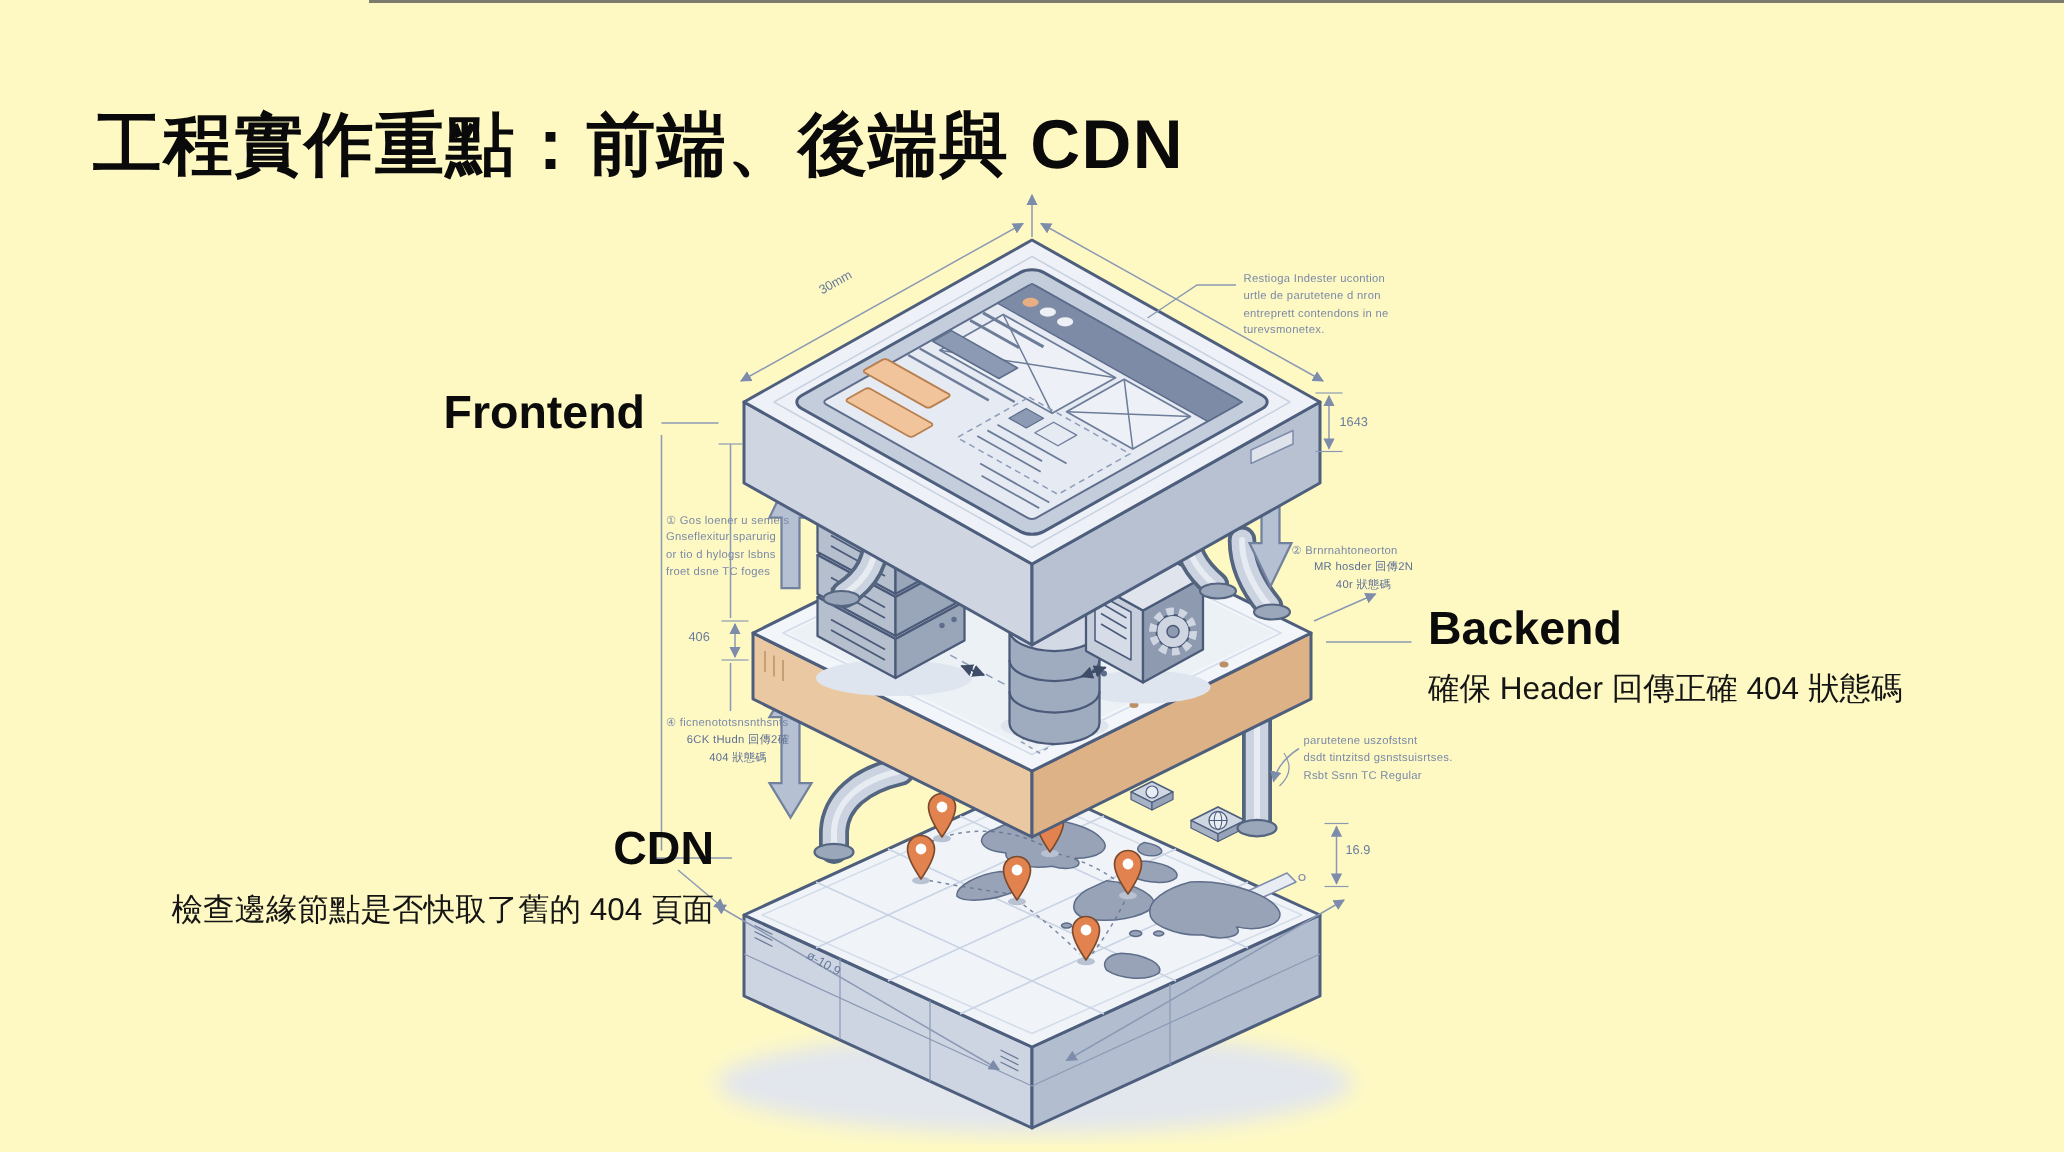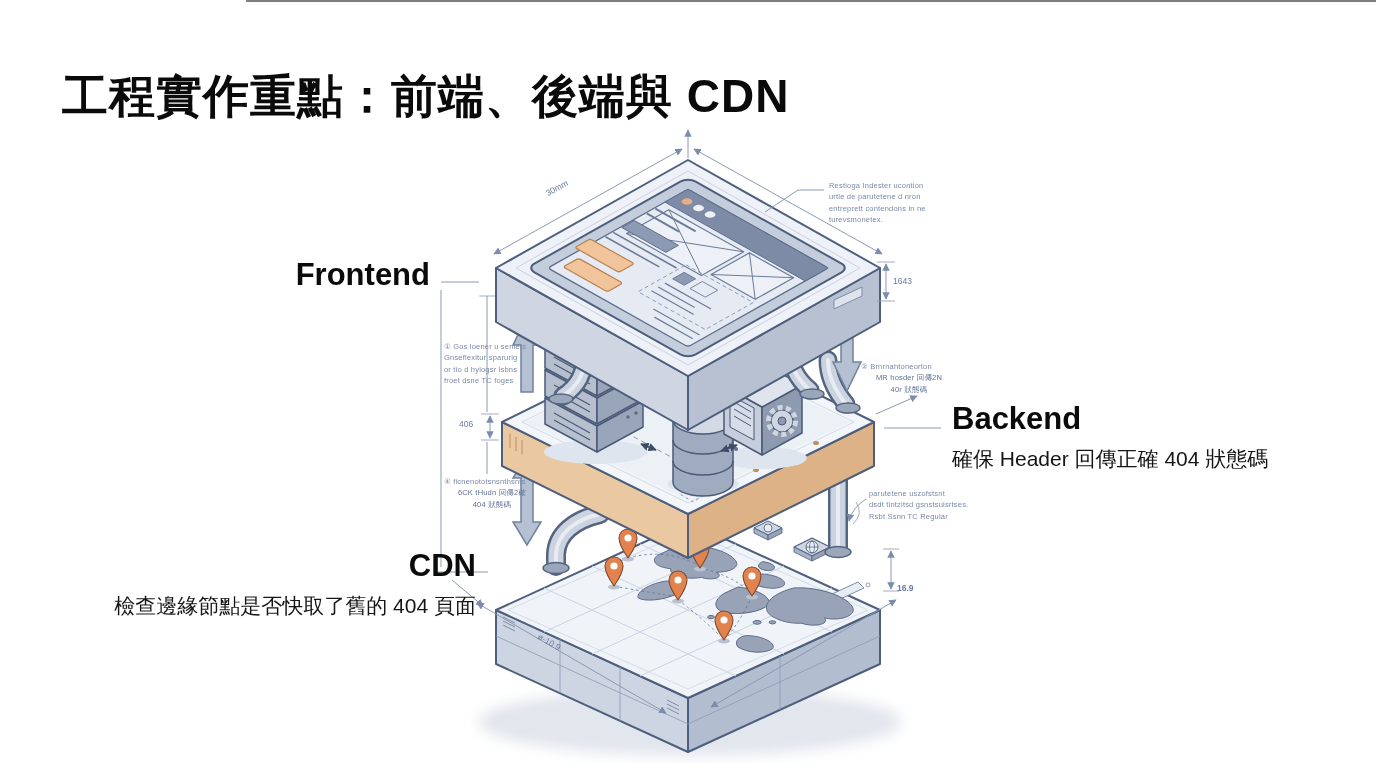--- a/index.html
+++ b/index.html
@@ -1,16 +1,16 @@
 <!DOCTYPE html>
 <html><head>
 <meta charset="utf-8">
 <style>
   html,body{margin:0;padding:0;background:#e9e9e9;}
-  .slide{position:relative;width:1376px;height:768px;background:#ffffff;overflow:hidden;
+  .slide{position:relative;width:1376px;height:768px;background:#fef9c3;overflow:hidden;
          font-family:"Liberation Sans",sans-serif;}
   .top-edge{position:absolute;left:246px;top:0;width:1130px;height:2px;background:#44464a;opacity:.7;}
   .title{position:absolute;left:62px;top:66px;font-size:46px;font-weight:900;color:#0a0a0a;
          letter-spacing:1px;white-space:nowrap;}
   .callout{position:absolute;}
   .callout.right{text-align:right;}
   .c-title{font-size:31px;font-weight:800;color:#0b0b0b;line-height:1.1;}
   .c-desc{font-size:21px;color:#151515;margin-top:9px;white-space:nowrap;font-weight:500;}
   #co-frontend{right:946px;top:258px;}
   #co-backend{left:952px;top:402px;text-align:left;}
@@ -18,21 +18,21 @@
   .note{position:absolute;font-size:7.5px;line-height:1.5;color:#7a89a8;letter-spacing:.2px;}
   .note .b{font-weight:400;color:#5e7095;text-align:center;}
   #note-tr{left:829px;top:180px;width:118px;}
   #note-lu{left:444px;top:341px;width:96px;}
   #note-rm{left:861px;top:337px;width:96px;margin-top:24px;}
   #note-ll{left:444px;top:476px;width:96px;}
   #note-br{left:869px;top:488px;width:116px;}
   .dim{position:absolute;font-size:8.5px;color:#6a7b9d;white-space:nowrap;}
   #dim-1643{left:893px;top:276px;}
   #dim-406{left:459px;top:419px;}
-  #dim-169{left:897px;top:583px;font-weight:bold;}
+  #dim-169{left:897px;top:561px;}
   #dim-30{left:545px;top:183px;transform:rotate(-29deg);}
   #dim-109{left:537px;top:637px;transform:rotate(29.5deg);}
   svg.diagram{position:absolute;left:0;top:0;}
 </style>
 </head>
 <body>
 
 <div class="slide">
   <div class="top-edge"></div>
 

